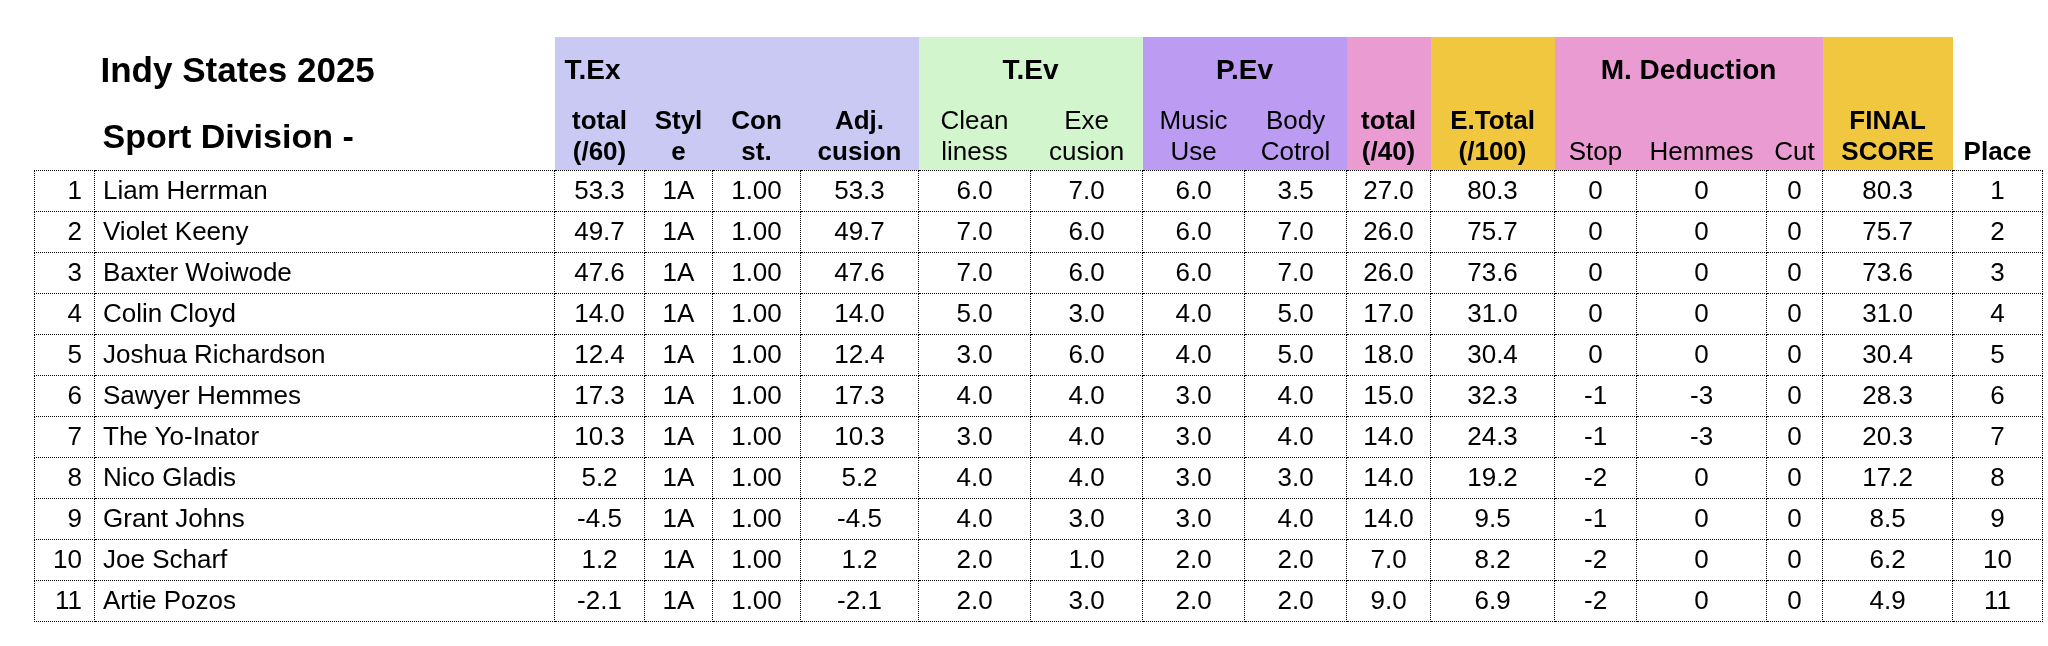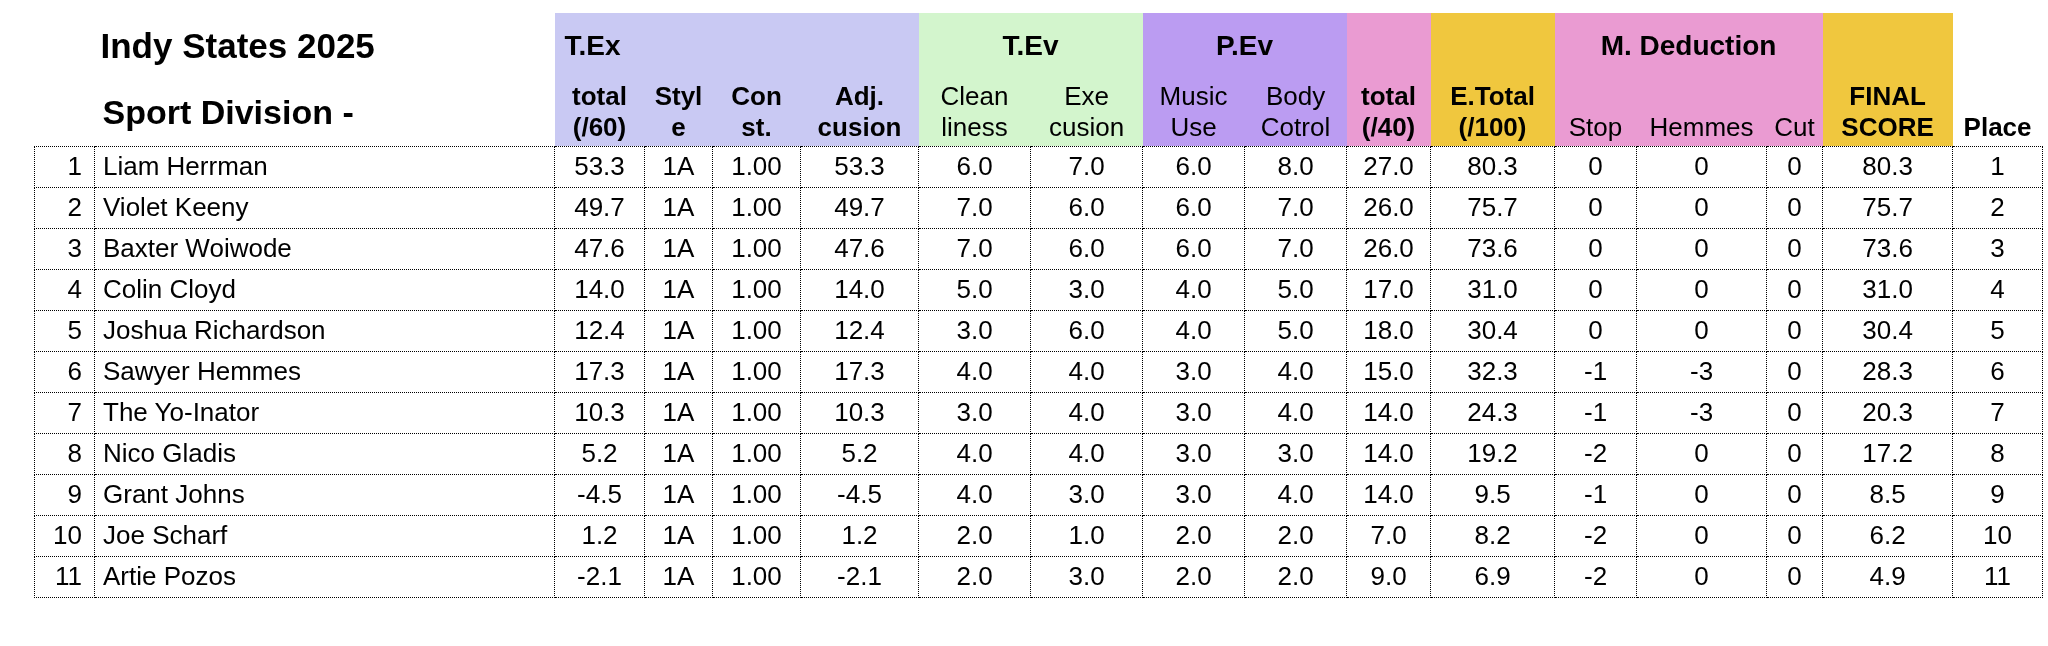--- a/index.html
+++ b/index.html
@@ -5,21 +5,21 @@
   html, body {
     margin: 0;
     background: #ffffff;
     font-family: "Liberation Sans", sans-serif;
     color: #000;
   }
   .sheet {
     width: 2048px;
     height: 646px;
     box-sizing: border-box;
-    padding-top: 13px;
+    padding-top: 37px;
     padding-left: 34px;
     background: #fff;
     overflow: hidden;
   }
   table.results {
     border-collapse: collapse;
     table-layout: fixed;
     width: 2008px;
   }
   
@@ -151,21 +151,21 @@
         <tr>
           <td class="c-num">1</td>
           <td class="c-name">Liam Herrman</td>
           <td class="c-val">53.3</td>
           <td class="c-val">1A</td>
           <td class="c-val">1.00</td>
           <td class="c-val">53.3</td>
           <td class="c-val">6.0</td>
           <td class="c-val">7.0</td>
           <td class="c-val">6.0</td>
-          <td class="c-val">8.0</td>
+          <td class="c-val">3.5</td>
           <td class="c-val">27.0</td>
           <td class="c-val">80.3</td>
           <td class="c-val">0</td>
           <td class="c-val">0</td>
           <td class="c-val">0</td>
           <td class="c-val">80.3</td>
           <td class="c-val">1</td>
         </tr>
         <tr>
           <td class="c-num">2</td>

